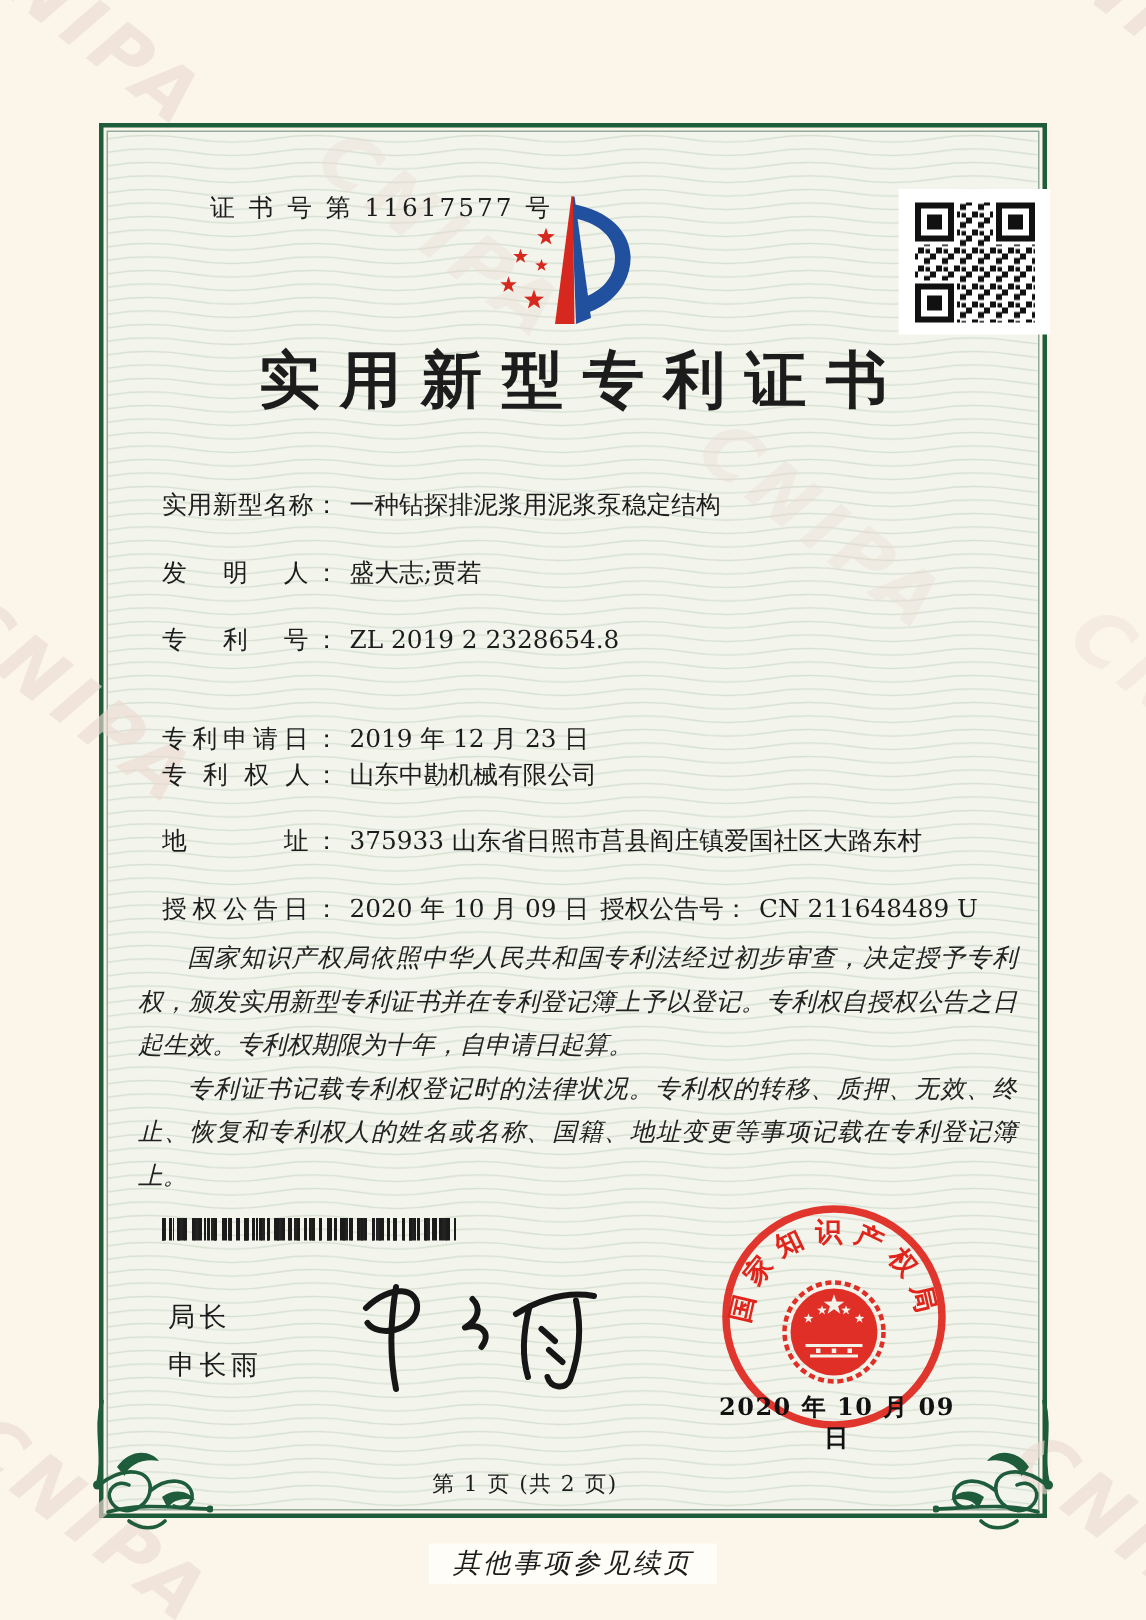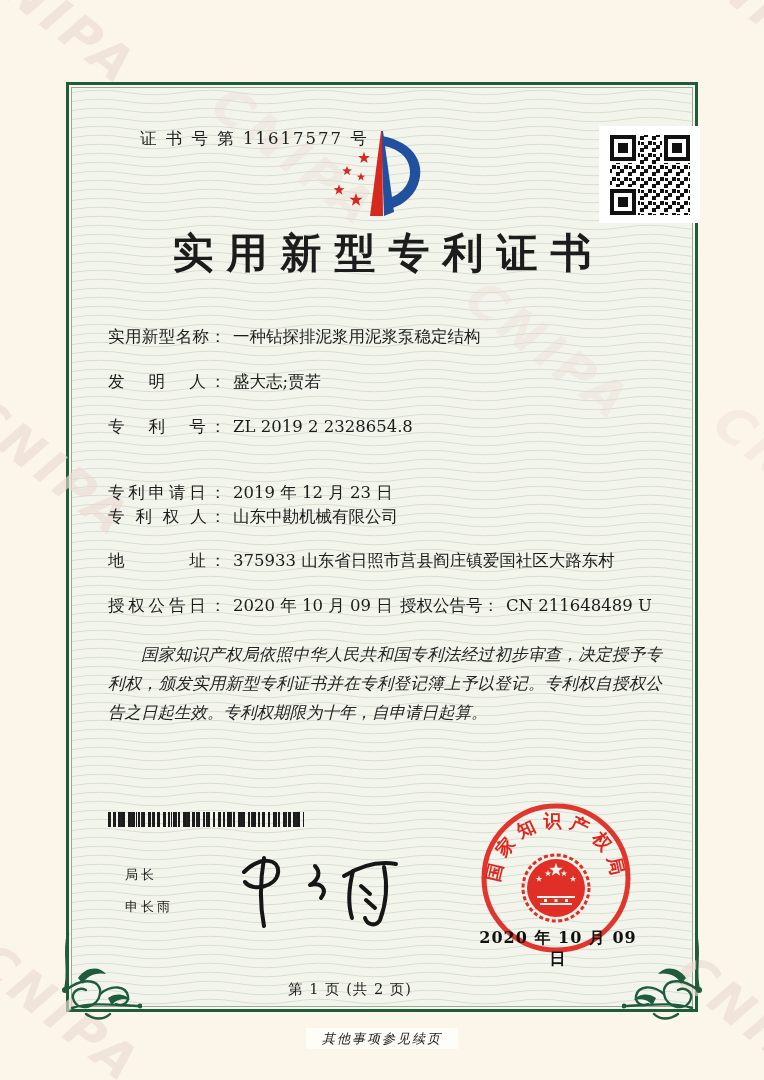--- a/index.html
+++ b/index.html
@@ -34,34 +34,34 @@
   .qrpanel{left:599px; top:126px; width:101px; height:97px; background:#ffffff;
            display:flex; align-items:center; justify-content:center;}
   .title{left:0; width:764px; top:226px; text-align:center;
          font-size:41px; font-weight:700; letter-spacing:13px; text-indent:13px;}
   .fieldrow{left:108px; width:560px; font-size:16.5px; line-height:22px; white-space:nowrap;}
   .lbl{display:inline-block; width:118px; text-align:justify; text-align-last:justify; vertical-align:top;}
   .val{margin-left:7px;}
   .pair2{position:absolute; left:292px; top:0; white-space:nowrap;}
   .bodytext{left:92px; top:624px; width:586px; font-size:16.5px; line-height:29px;
             font-style:italic; color:#222; text-align:justify;}
-  .bodytext p{margin:16px; text-indent:2em;}
+  .bodytext p{margin:0; text-indent:2em;}
   .barcode{left:108px; top:812px; width:196px; height:15px;
     background:
       repeating-linear-gradient(90deg,#1b1b1b 0 2px,rgba(0,0,0,0) 2px 5px),
       repeating-linear-gradient(90deg,#1b1b1b 0 1px,rgba(0,0,0,0) 1px 7px),
       repeating-linear-gradient(90deg,#222 0 3px,rgba(0,0,0,0) 3px 11px);
   }
-  .signer{left:125px; font-size:13px; letter-spacing:3px;}
+  .signer{left:112px; font-size:18px; letter-spacing:3px;}
   .sig{left:212px; top:842px;}
   .sealwrap{left:478px; top:800px; width:156px; height:156px;}
   .sealdate{left:474px; top:928px; width:168px; text-align:center;
             font-size:16px; font-weight:600; letter-spacing:1px; color:#111;}
   .pagenum{left:0; width:700px; top:980px; text-align:center; font-size:14.5px; letter-spacing:1px;}
-  .footnote{left:0; width:764px; top:1030px; text-align:center; font-size:13px; font-style:italic;}
+  .footnote{left:0; width:764px; top:1030px; text-align:center; font-size:18px; font-style:italic;}
   .footnote span{background:rgba(255,254,248,.9); padding:3px 16px; letter-spacing:2px;}
   .flourish{width:86px; height:92px;}
   .fl-left{left:56px; top:932px;}
   .fl-right{left:622px; top:932px; transform:scaleX(-1);}
 </style>
 </head>
 <body>
 
 <div class="page">
 
@@ -160,20 +160,21 @@
     </div>
     <div class="abs fieldrow" style="top:595px;">
       <span class="lbl">授权公告日：</span><span class="val">2020 年 10 月 09 日</span>
       <span class="pair2">
         <span>授权公告号：</span><span class="val">CN 211648489 U</span>
       </span>
     </div>
 
     <div class="abs bodytext">
       <p>国家知识产权局依照中华人民共和国专利法经过初步审查，决定授予专利权，颁发实用新型专利证书并在专利登记簿上予以登记。专利权自授权公告之日起生效。专利权期限为十年，自申请日起算。</p>
+      <p>专利证书记载专利权登记时的法律状况。专利权的转移、质押、无效、终止、恢复和专利权人的姓名或名称、国籍、地址变更等事项记载在专利登记簿上。</p>
     </div>
 
     <div class="abs barcode"></div>
 
     <div class="abs signer" style="top:866px;">局长</div>
     <div class="abs signer" style="top:898px;">申长雨</div>
 
     <svg class="abs sig" width="200" height="95" viewBox="0 0 200 95" xmlns="http://www.w3.org/2000/svg">
       <g fill="none" stroke="#161616" stroke-width="4" stroke-linecap="round" stroke-linejoin="round">
         <path d="M52,16 C48,40 48,64 52,84"></path>

